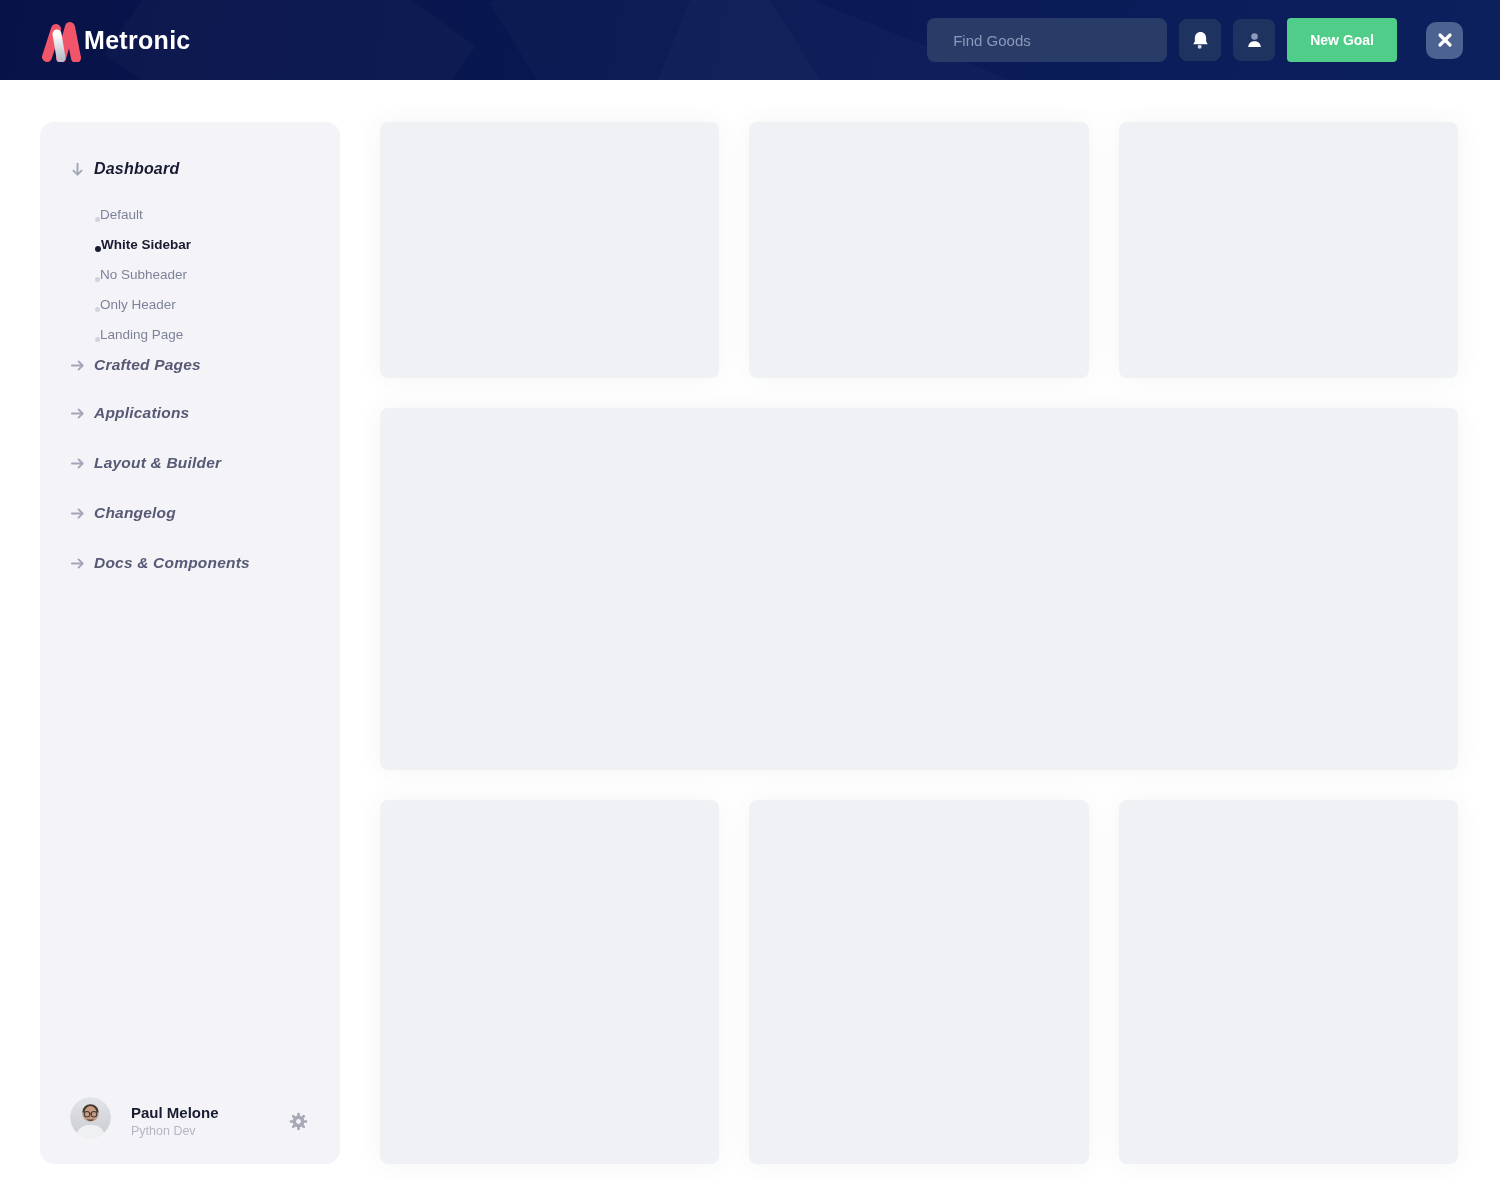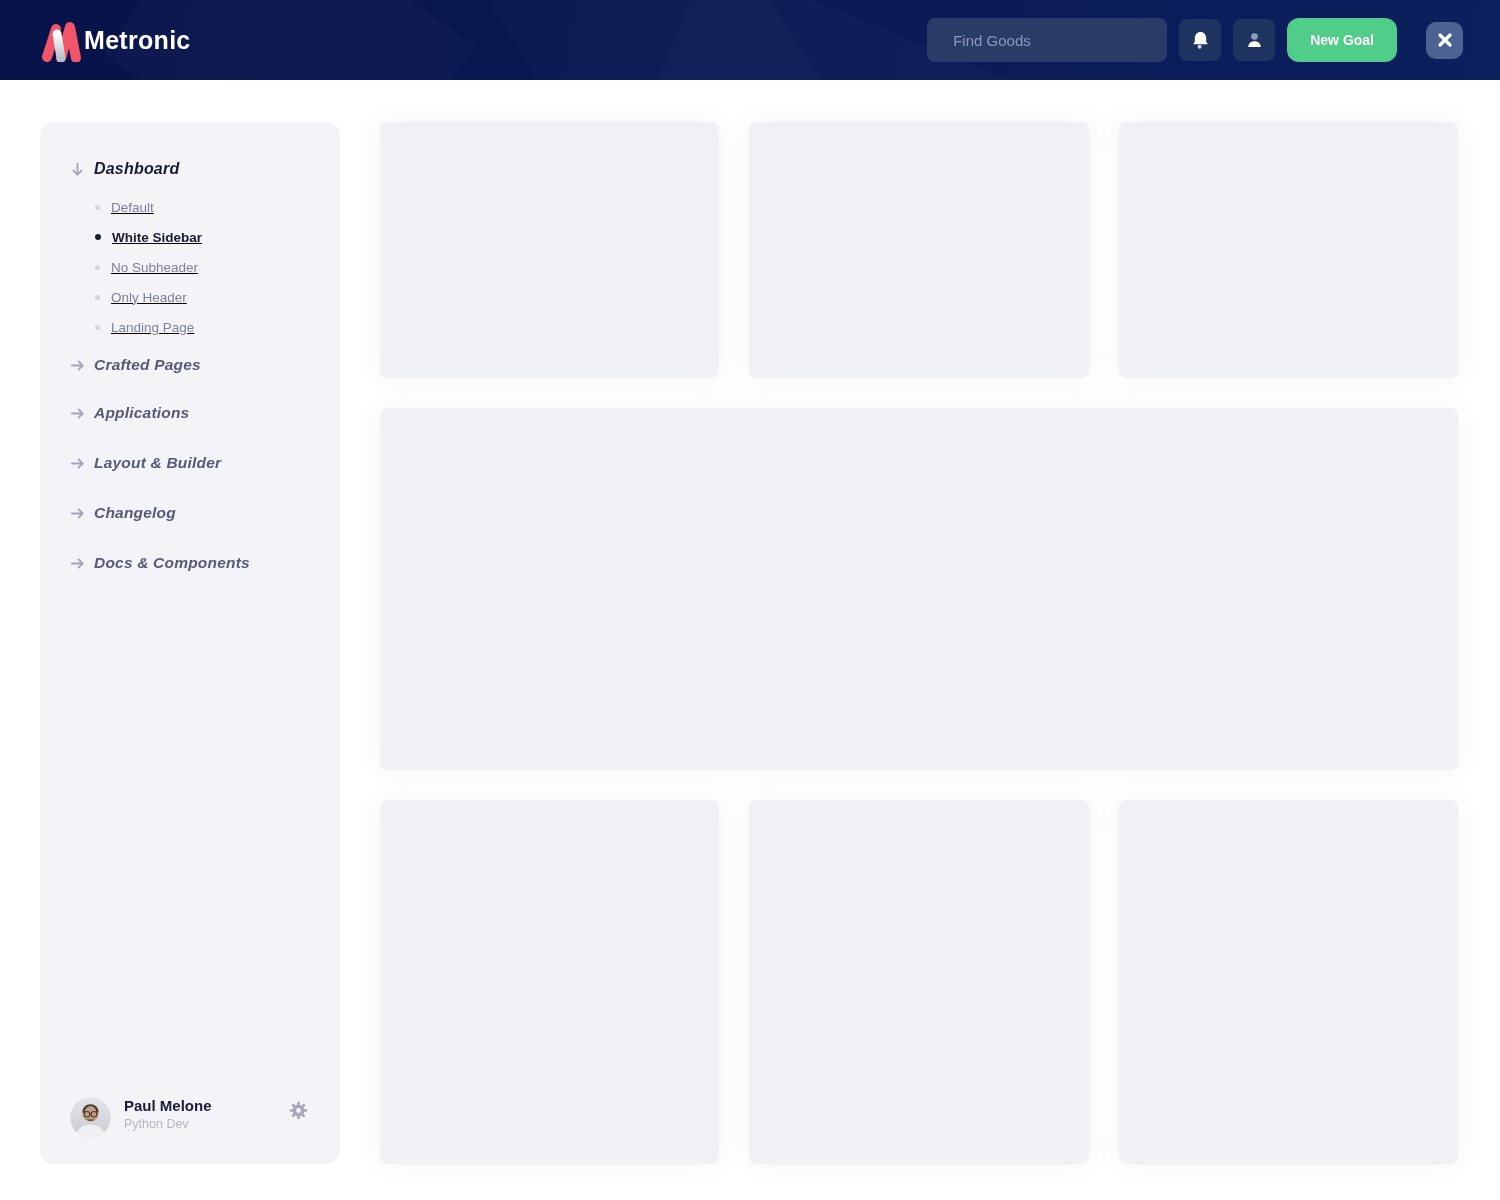--- a/index.html
+++ b/index.html
@@ -43,21 +43,21 @@
 
   .icon-btn {
     width:42px; height:42px; border-radius:8px;
     background:#1e335f; border:none; cursor:pointer;
     display:flex; align-items:center; justify-content:center;
   }
 
   .new-goal-btn {
     height:44px; padding:0 23px;
     background:#50cd89; color:#ffffff;
-    border:none; border-radius:12px; cursor:pointer;
+    border:none; border-radius:4px; cursor:pointer;
     font-size:14px; font-weight:bold; font-family:"Liberation Sans",sans-serif;
   }
 
   .close-btn {
     width:37px; height:37px; margin-left:17px;
     background:#4c6290; border:none; border-radius:10px; cursor:pointer;
     display:flex; align-items:center; justify-content:center;
   }
 
   
@@ -74,31 +74,31 @@
     height:46px; display:flex; align-items:center; gap:9px;
     padding:0 30px; cursor:pointer;
   }
   .nav-section + .nav-section { height:50px; }
   .nav-section .arrow { width:15px; display:flex; justify-content:center; }
   .nav-section-label { font-size:15.5px; font-weight:bold; color:#565a75; letter-spacing:.2px;font-style:italic; }
   .nav-section.current .nav-section-label { color:#181c32; font-size:16px; }
 
   .nav-sub { display:flex; flex-direction:column; }
   .nav-subitem {
-    height:30px; display:flex; align-items:center; gap:11px;
-    padding-left:55px; cursor:pointer;text-decoration:underline;
+    height:30px; display:flex; align-items:flex-end; 
+    padding-left:55px; cursor:pointer;
   }
   .bullet { width:5px; height:5px; border-radius:50%; background:#d2d3de; flex-shrink:0; }
   .nav-subitem-label { font-size:13.5px; color:#7e8299; }
   .nav-subitem.active .bullet { background:#181c32; width:6px; height:6px; }
   .nav-subitem.active .nav-subitem-label { color:#181c32; font-weight:bold; }
 
   
   .user-profile {
-    margin-top:auto; display:flex; align-items:flex-start; gap:13px;
+    margin-top:auto; display:flex; align-items:flex-end; gap:20px;
     padding:0 28px 0 30px;
   }
   .avatar { width:41px; height:41px; border-radius:50%; overflow:hidden; flex-shrink:0; cursor:pointer; }
   .user-text { display:flex; flex-direction:column; gap:3px; }
   .user-name { font-size:15px; font-weight:bold; color:#181c32; }
   .user-role { font-size:12.5px; color:#b5b5c3; }
   .settings-btn { margin-left:auto; background:none; border:none; cursor:pointer; padding:4px; }
 
   
   .main { flex:1; display:flex; flex-direction:column; gap:30px; }

